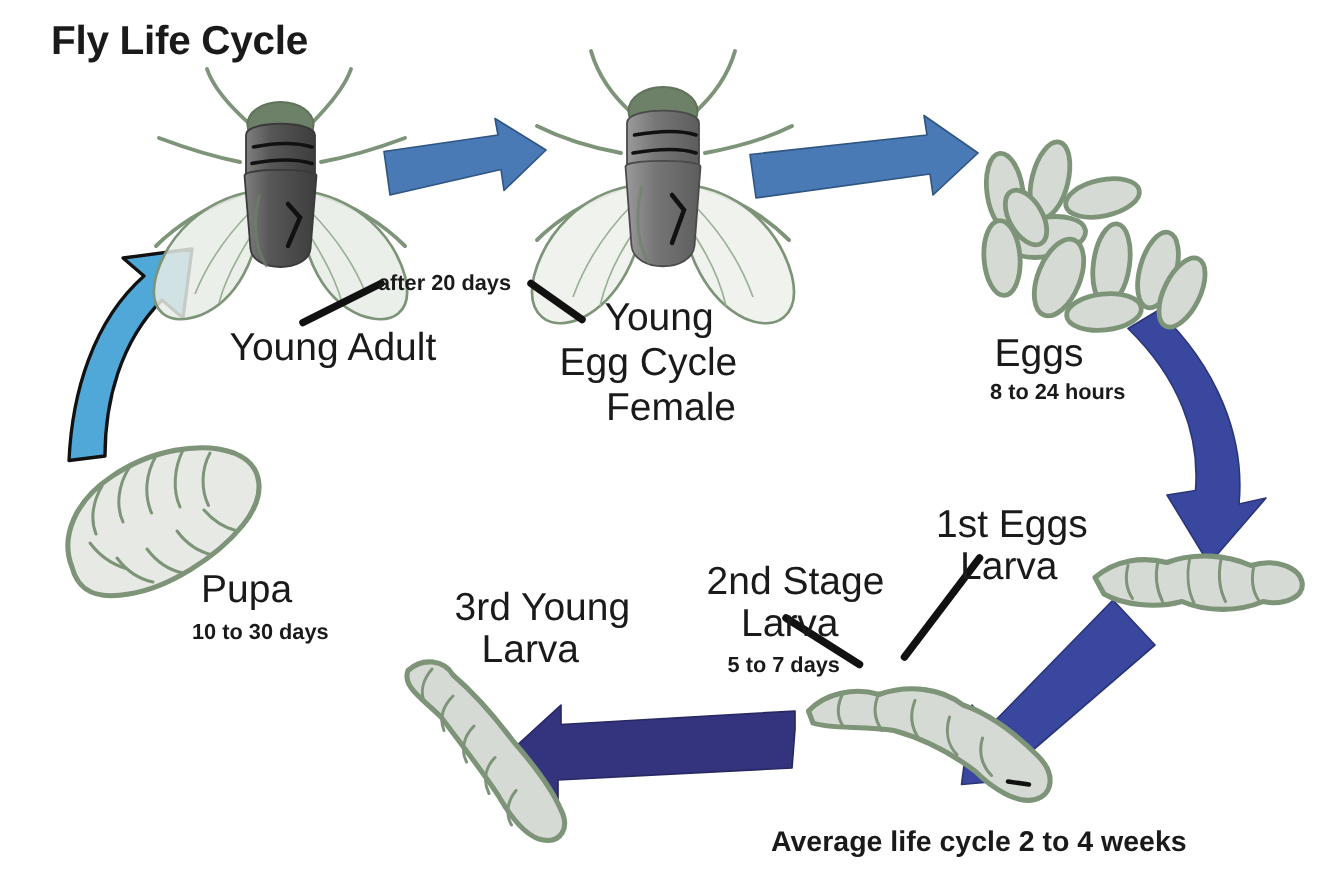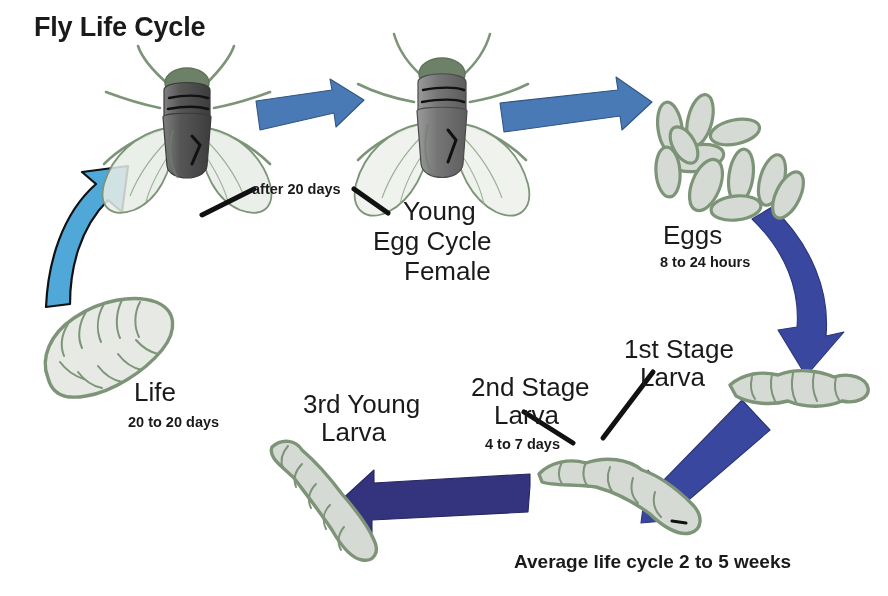--- a/index.html
+++ b/index.html
@@ -235,44 +235,45 @@
       <line x1="388" y1="213" x2="354" y2="189"></line>
       <line x1="603" y1="438" x2="653" y2="372"></line>
       <line x1="573" y1="443" x2="524" y2="412"></line>
     </g>
   </svg>
 
   <div class="lbl title" style="left:34px; top:13px;">Fly Life Cycle</div>
 
   <div class="lbl duration" style="left:252px; top:182px;">after 20 days</div>
 
+  <div class="lbl stage-name" style="left:153px; top:218px;">Young Adult</div>
 
   <div>
     <div class="lbl stage-name" style="left:403px; top:198px;">Young</div>
     <div class="lbl stage-name" style="left:373px; top:228px;">Egg Cycle</div>
     <div class="lbl stage-name" style="left:404px; top:258px;">Female</div>
   </div>
 
   <div class="lbl stage-name" style="left:663px; top:222px;text-align:right;">Eggs</div>
   <div class="lbl duration" style="left:660px; top:255px;">8 to 24 hours</div>
 
   <div>
-    <div class="lbl stage-name" style="left:624px; top:336px;">1st Stage</div>
+    <div class="lbl stage-name" style="left:624px; top:336px;">1st Eggs</div>
     <div class="lbl stage-name" style="left:640px; top:364px;">Larva</div>
   </div>
 
   <div>
     <div class="lbl stage-name" style="left:471px; top:374px;">2nd Stage</div>
     <div class="lbl stage-name" style="left:494px; top:402px;">Larva</div>
   </div>
-  <div class="lbl duration" style="left:485px; top:437px;">4 to 7 days</div>
+  <div class="lbl duration" style="left:485px; top:437px;">5 to 7 days</div>
 
   <div>
     <div class="lbl stage-name" style="left:303px; top:391px;">3rd Young</div>
     <div class="lbl stage-name" style="left:321px; top:419px;">Larva</div>
   </div>
 
-  <div class="lbl stage-name" style="left:134px; top:379px;">Life</div>
-  <div class="lbl duration" style="left:128px; top:415px;">20 to 20 days</div>
-
-  <div class="lbl caption" style="left:514px; top:552px;">Average life cycle 2 to 5 weeks</div>
+  <div class="lbl stage-name" style="left:134px; top:379px;">Pupa</div>
+  <div class="lbl duration" style="left:128px; top:415px;">10 to 30 days</div>
+
+  <div class="lbl caption" style="left:514px; top:552px;">Average life cycle 2 to 4 weeks</div>
 
 </div>
 
 </body></html>

